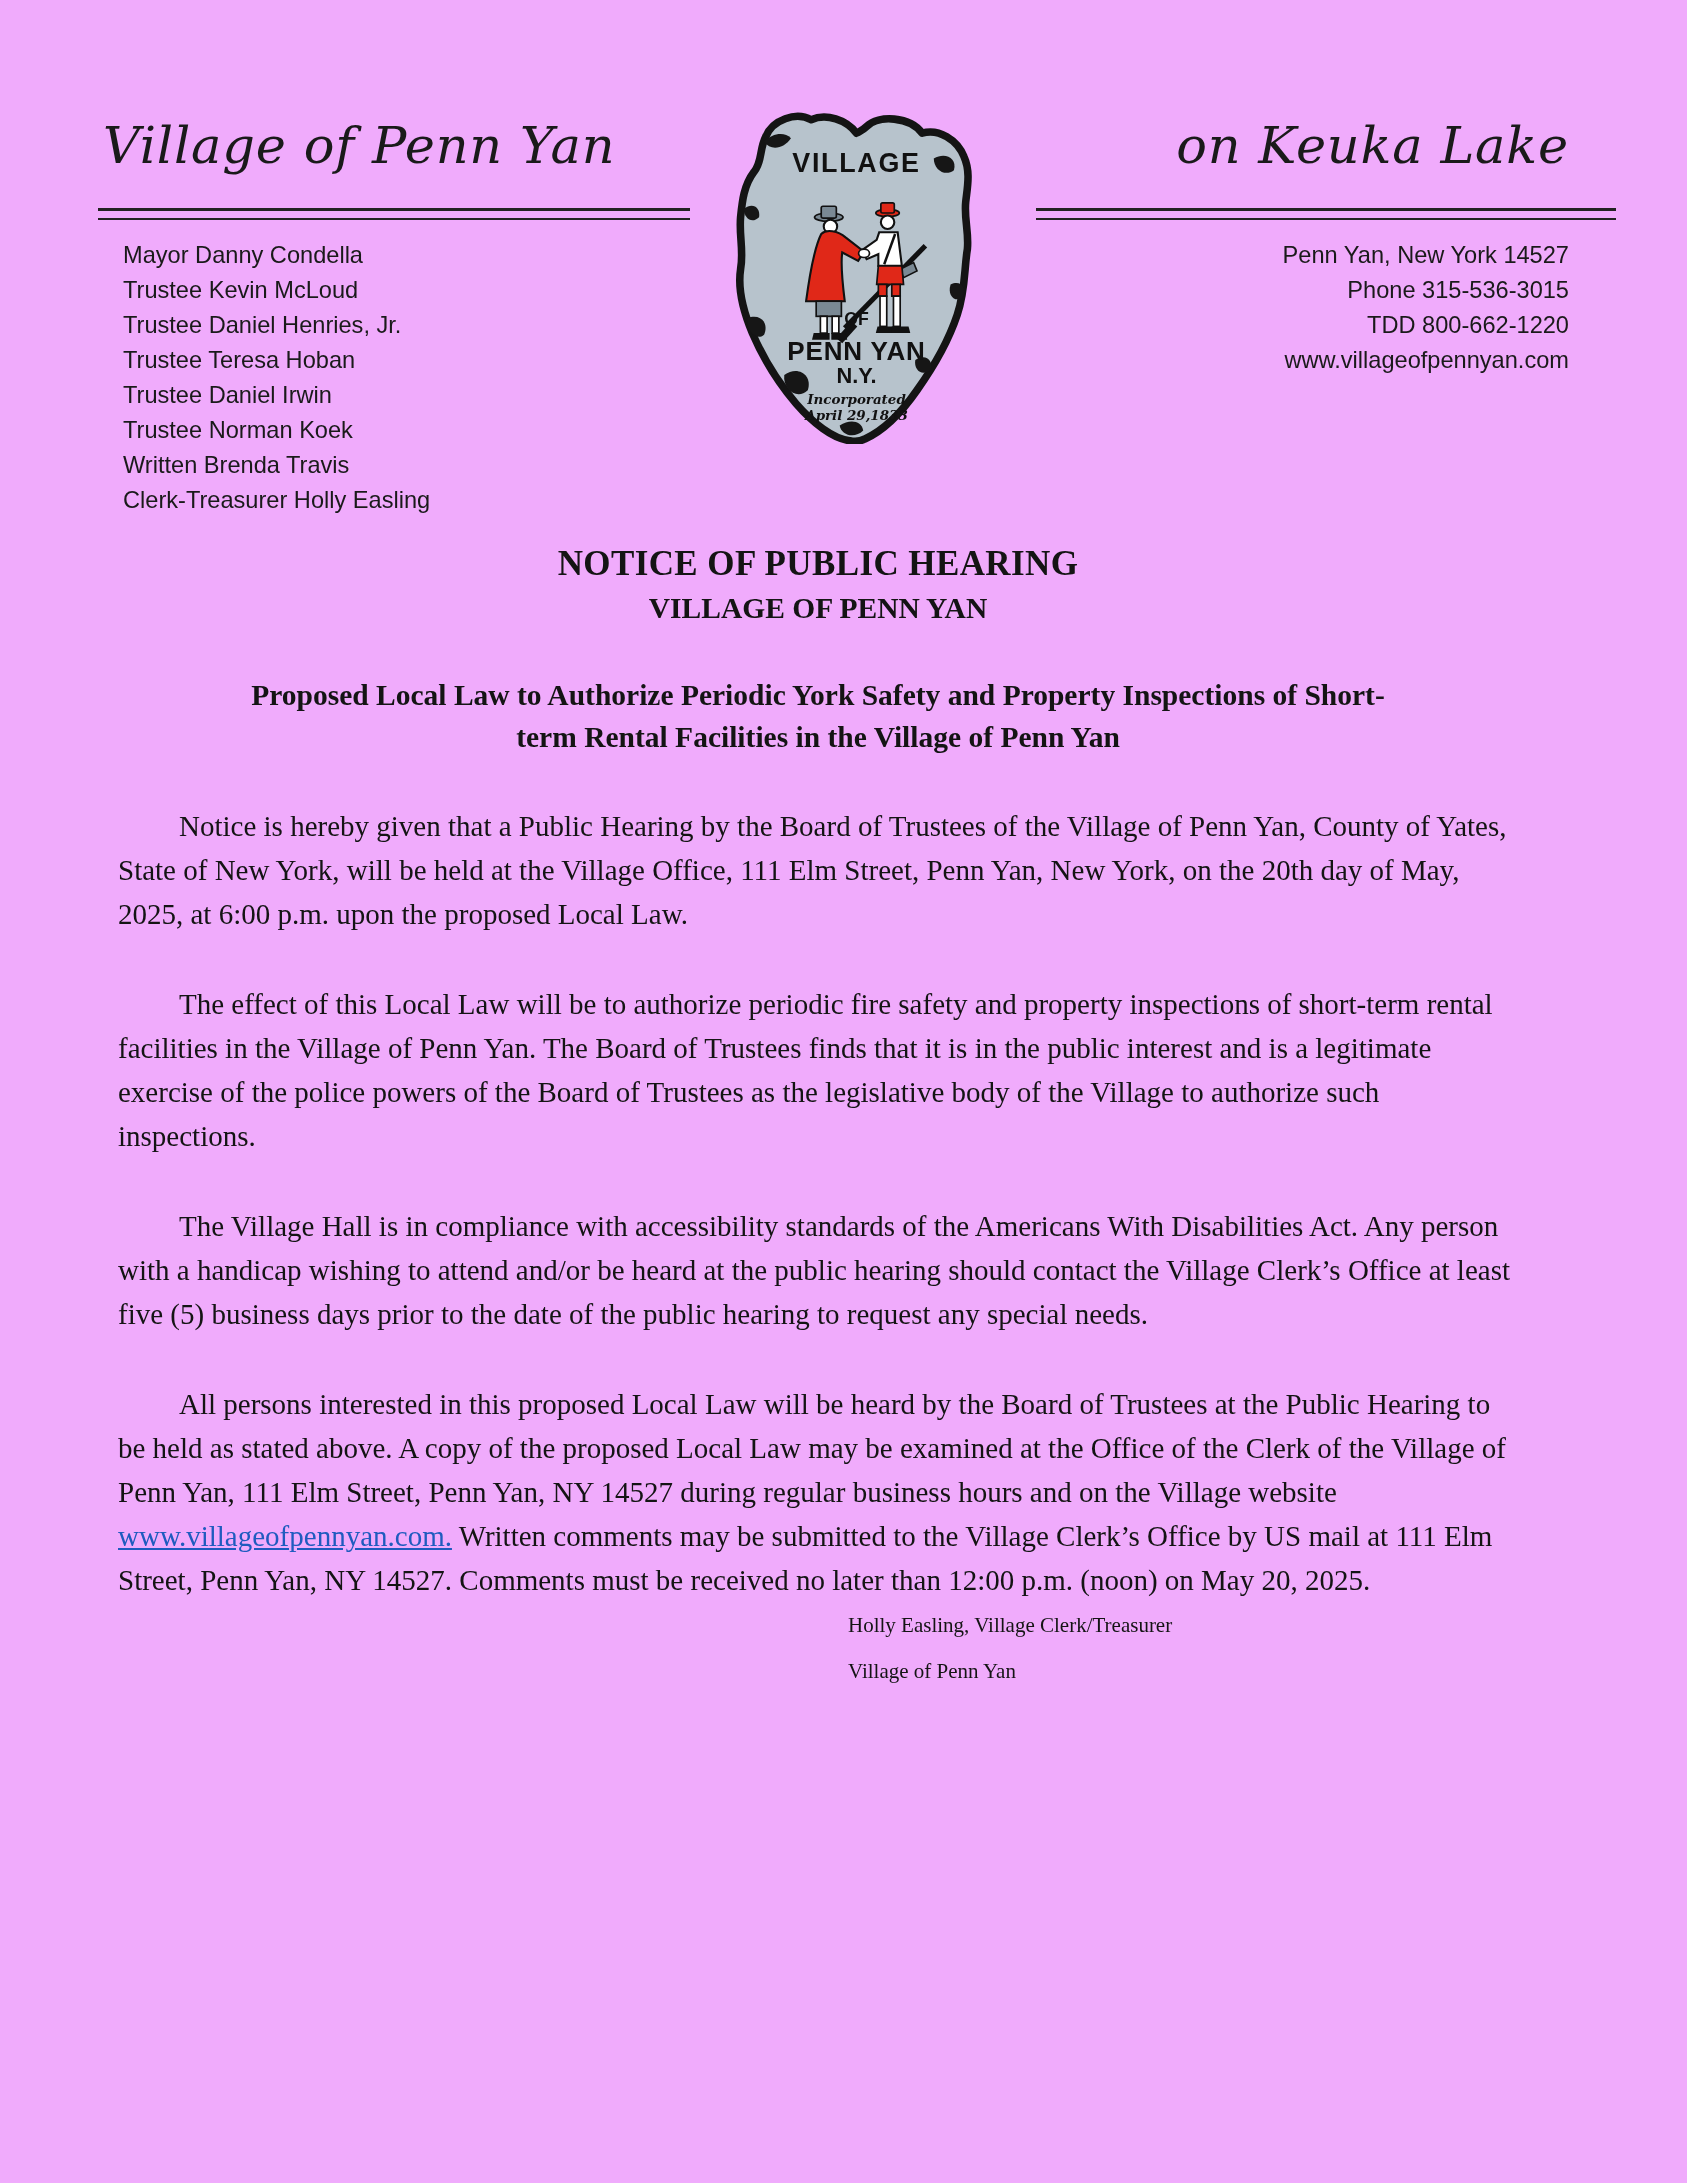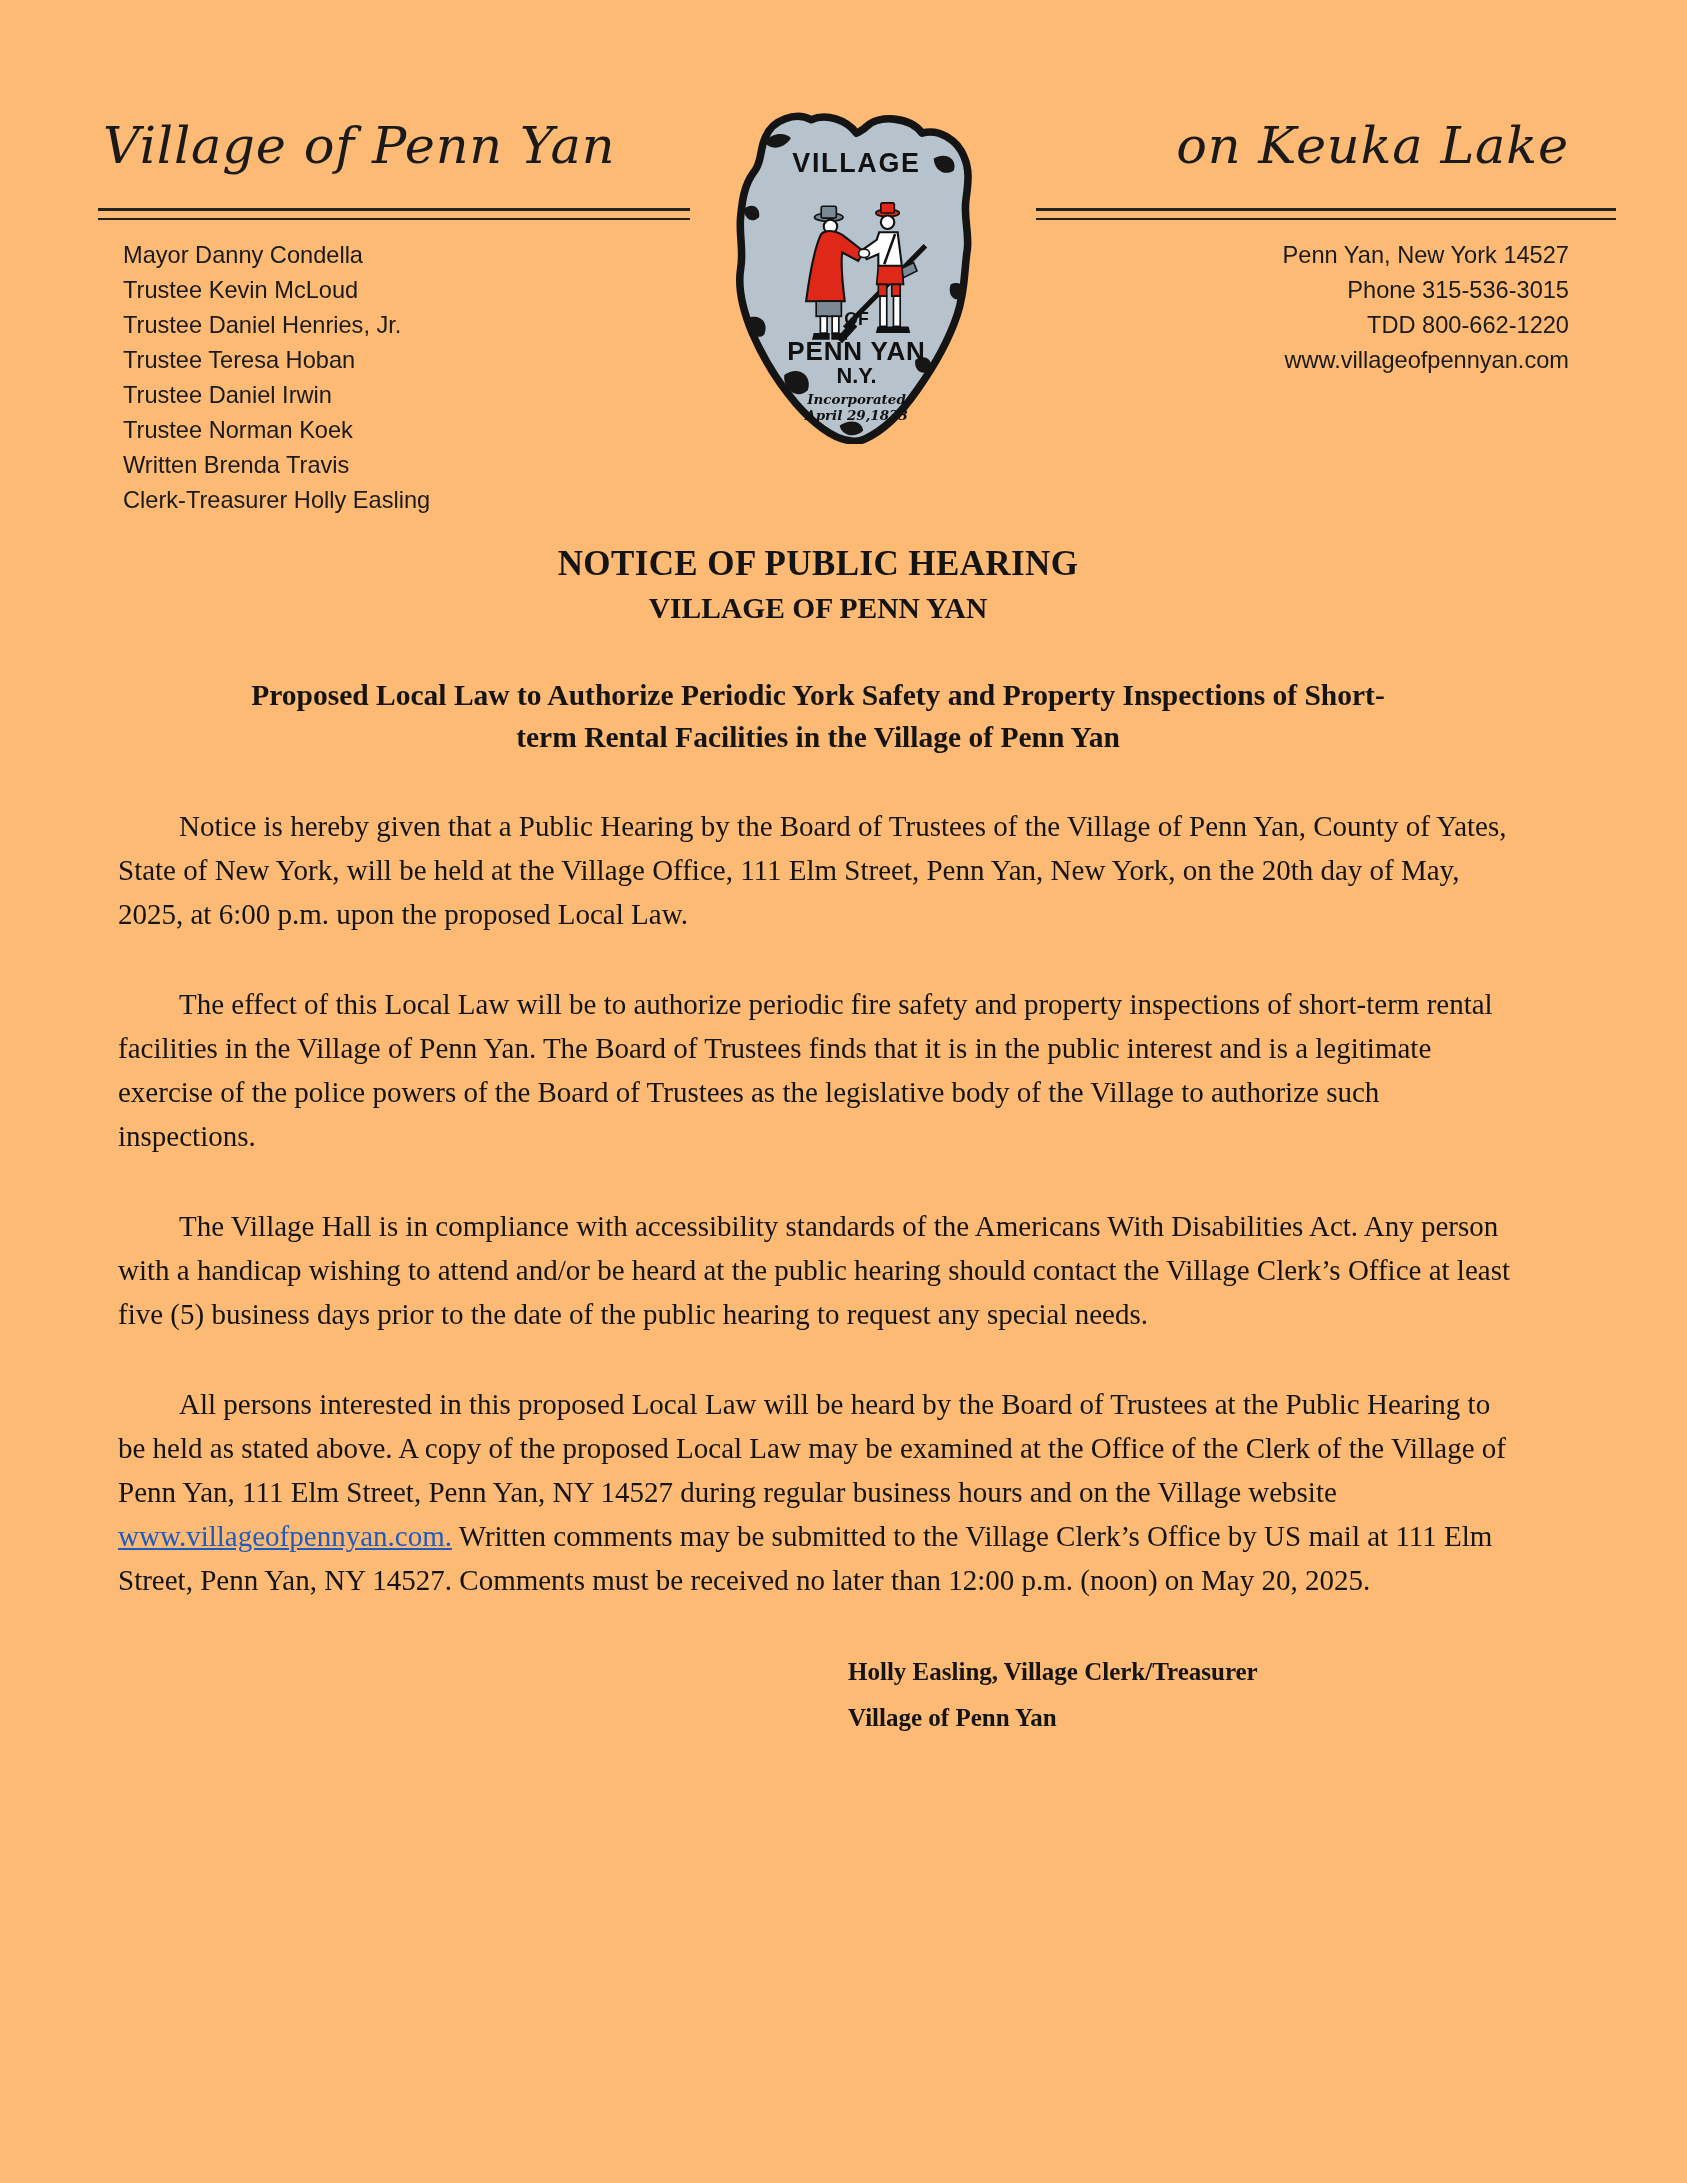--- a/index.html
+++ b/index.html
@@ -1,20 +1,20 @@
 <!DOCTYPE html>
 <html style="font-size:13.5px"><head>
 <meta charset="utf-8">
 <style>
   html,body{margin:0;padding:0;background:#ffffff;}
   .page{
     position:relative;
     width:1687px;
     height:2183px;
-    background:#fdba74;
+    background:#f0abfc;
     font-family:"Liberation Serif", serif;
     color:#141414;
     overflow:hidden;
   }
   
   .script-title{
     position:absolute;
     font-family:"DejaVu Serif", serif;
     font-style:italic;
     font-size:51px;
@@ -86,25 +86,23 @@
     line-height:44px;
     text-indent:61px;
     text-align:left;
   }
   .weblink{
     color:#1f5bbf;
     text-decoration:underline;
     cursor:pointer;
   }
   .signature{
-    margin-top:47px;
     padding-left:730px;
-    font-size:25px;
+    font-size:21px;
     line-height:46px;
-    font-weight:bold;
   }
 </style>
 </head>
 <body>
 
 <div class="page">
 
   <div class="script-title script-left">Village of Penn Yan</div>
   <div class="script-title script-right">on Keuka Lake</div>
 

